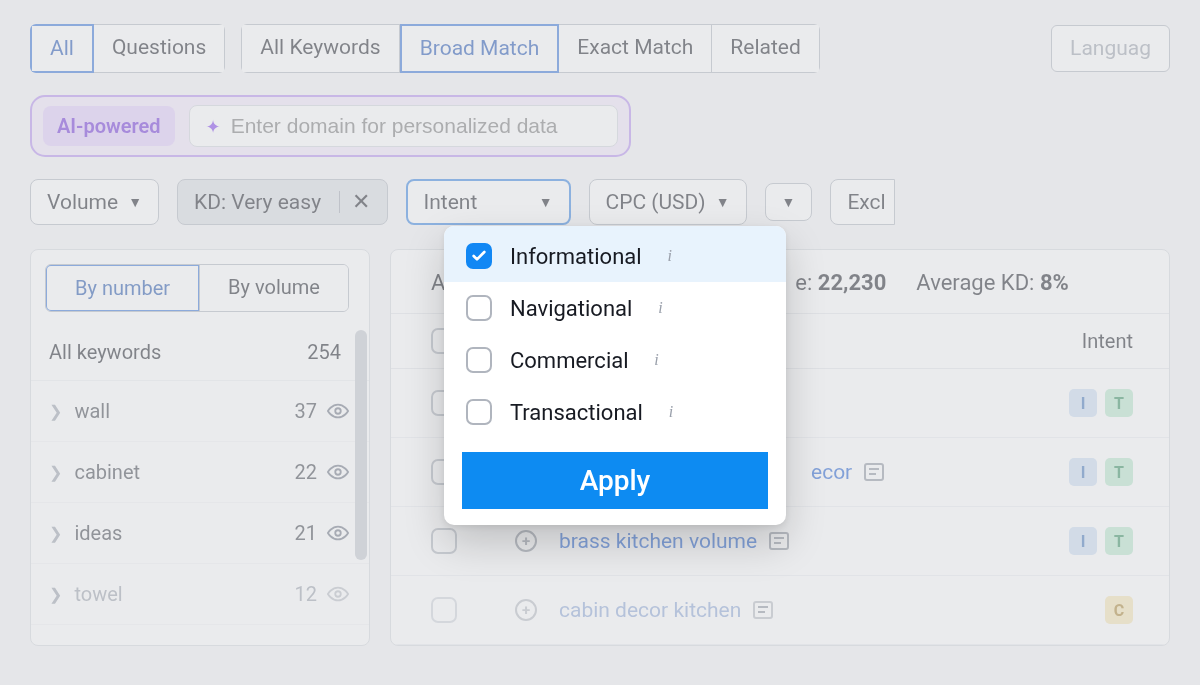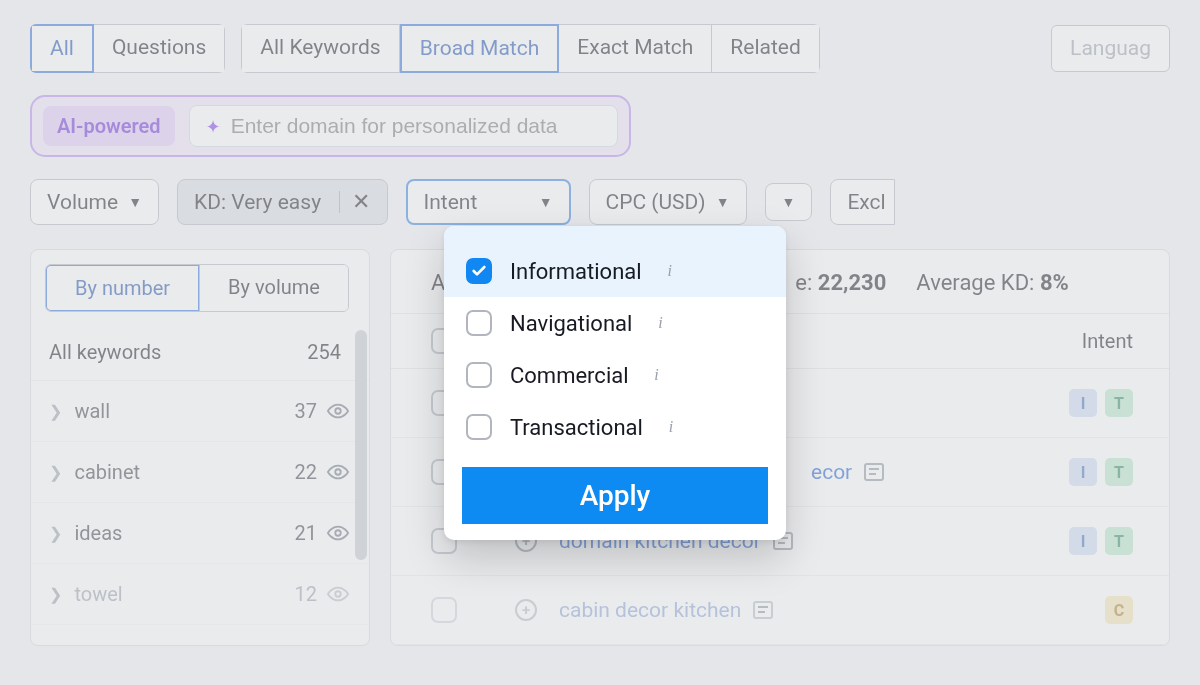--- a/index.html
+++ b/index.html
@@ -282,21 +282,21 @@
     display: flex;
     align-items: center;
     gap: 18px;
     padding: 13px 22px;
     font-size: 22px;
     cursor: pointer;
   }
   .dd-item.first {
     background: #e8f3fd;
     border-radius: 10px 10px 0 0;
-    padding-top: 32px;
+    padding-top: 17px;
   }
   .ck {
     width: 26px; height: 26px; border: 2px solid #b0b5be; border-radius: 7px;
     display: inline-flex; align-items: center; justify-content: center;
     flex-shrink: 0;
   }
   .ck.on {
     background: #1187f4; border-color: #1187f4; color: #fff;
   }
   .info-i {
@@ -474,21 +474,21 @@
         <span class="badge T">T</span>
       </div>
     </div>
 
     <div class="row">
       <div class="left">
         <span class="cb"></span>
         <span style="width:14px"></span>
         <span class="plus-circ">+</span>
         <span class="kw">
-          <span>domain kitchen decor</span>
+          <span>brass kitchen volume</span>
           <span class="serp-ic"></span>
         </span>
       </div>
       <div class="badges">
         <span class="badge I">I</span>
         <span class="badge T">T</span>
       </div>
     </div>
 
     <div class="row faded">

